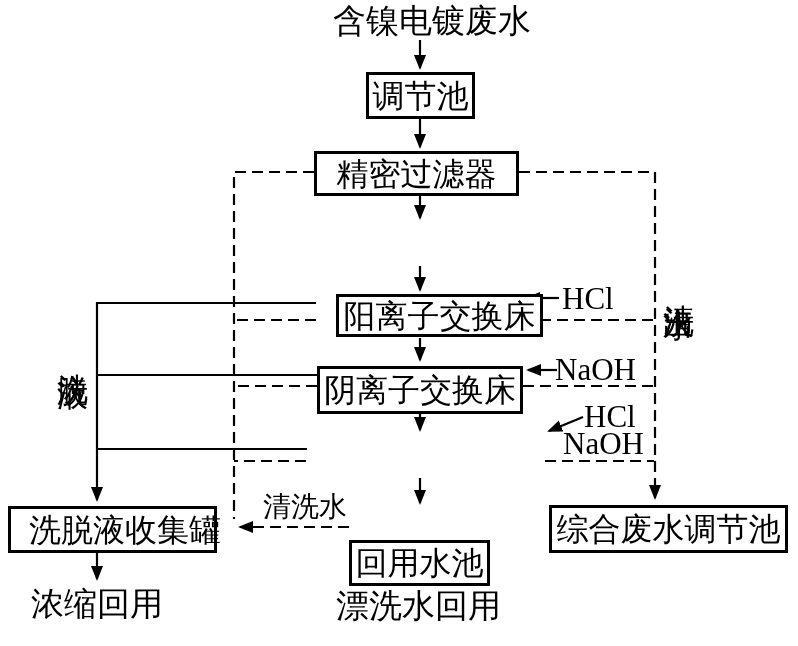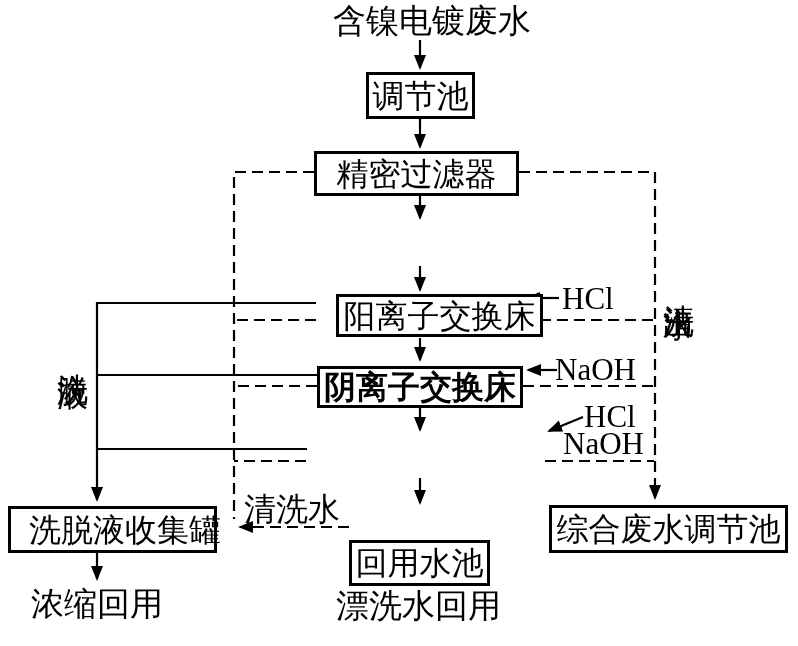--- a/index.html
+++ b/index.html
@@ -11,21 +11,21 @@
   .s{stroke:#000;stroke-width:2.2;fill:none;}
   .d{stroke:#000;stroke-width:2.2;fill:none;stroke-dasharray:11 6;}
   .box{
     position:absolute;box-sizing:border-box;border:3px solid #000;background:#fff;
     display:flex;align-items:center;justify-content:center;
     font-size:32px;line-height:1;white-space:nowrap;
   }
   .lbl{position:absolute;line-height:1;white-space:nowrap;}
   .vlbl{writing-mode:vertical-rl;text-orientation:upright;letter-spacing:2px;}
   .fs33{font-size:33px;}
-  .fs32{font-size:32px;}
+  .fs32{font-size:28px;margin-left:19px;}
   .fs31{font-size:31px;}
 </style>
 </head>
 <body>
 
 <div class="stage">
 
   <svg class="wires" width="798" height="646" viewBox="0 0 798 646" xmlns="http://www.w3.org/2000/svg">
     <defs>
       <marker id="ah" markerUnits="userSpaceOnUse" markerWidth="17" markerHeight="14" refX="13" refY="6" orient="auto">
@@ -81,21 +81,21 @@
 
   <div class="box" style="left:314px;top:151px;width:205px;height:45px;">
     <span>精密过滤器</span>
   </div>
 
 
   <div class="box" style="left:316px;top:294px;width:207px;height:43px;margin-left:20px;">
     <span>阳离子交换床</span>
   </div>
 
-  <div class="box" style="left:317px;top:366px;width:206px;height:42px;font-weight:bold;">
+  <div class="box" style="left:317px;top:366px;width:206px;height:48px;">
     <span>阴离子交换床</span>
   </div>
 
 
   <div class="box" style="left:349px;top:507px;width:141px;height:46px;margin-top:33px;">
     <span>回用水池</span>
   </div>
 
   <div class="box" style="left:549px;top:505px;width:239px;height:48px;">
     <span>综合废水调节池</span>

